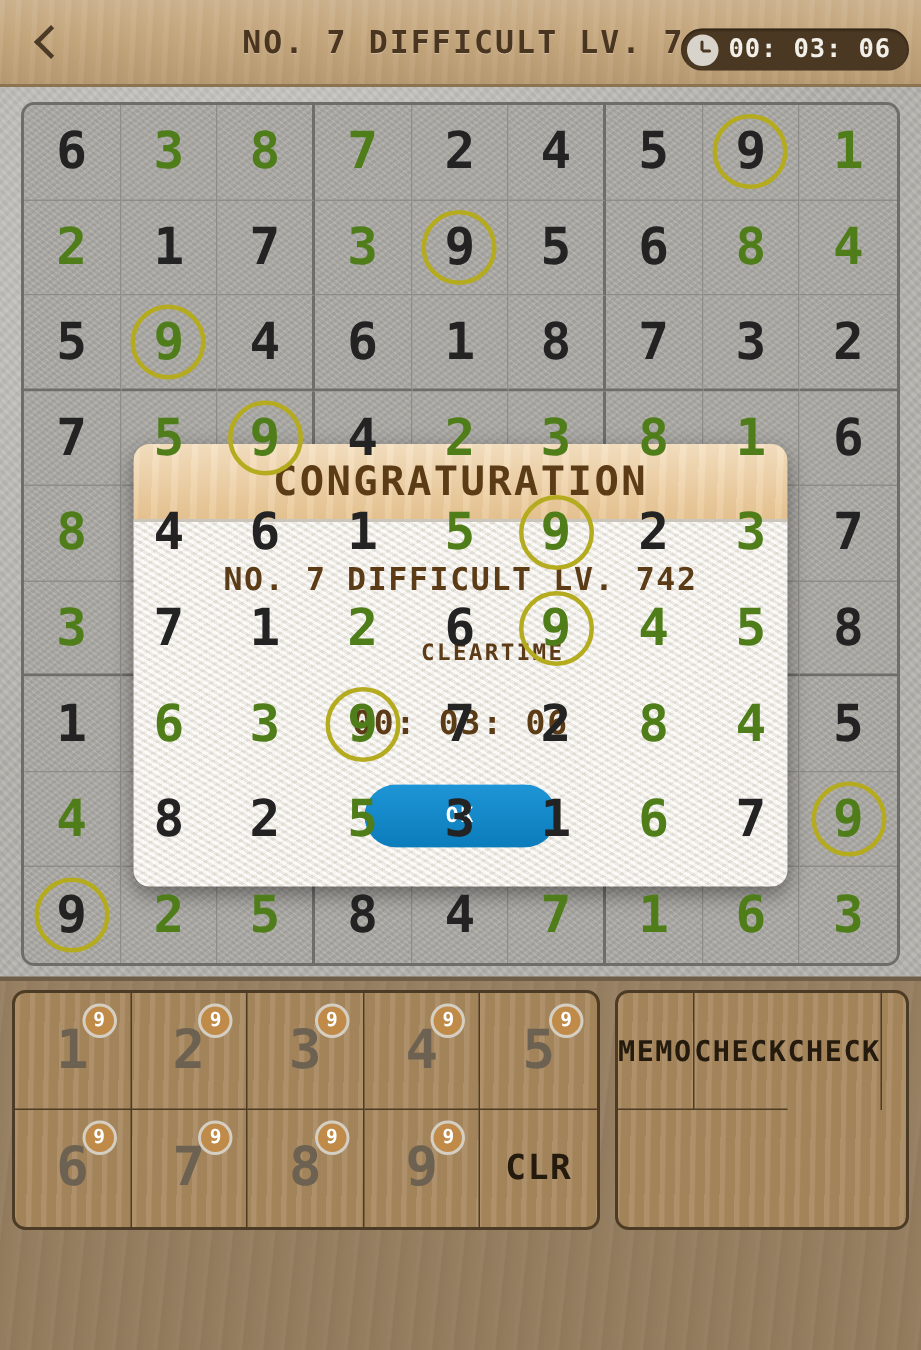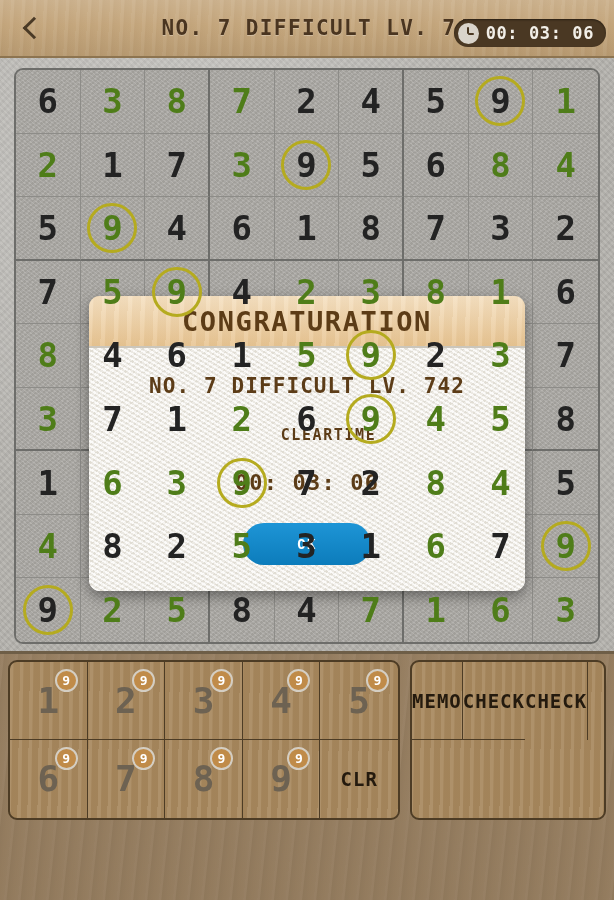--- a/index.html
+++ b/index.html
@@ -193,21 +193,21 @@
   }
   .numkey:nth-child(5n) { border-right: none; }
   .numkey:nth-child(n+6) { border-bottom: none; }
   .numkey .nlabel {
     font-size: 36px;
     font-weight: 700;
     color: #6d6252;
     line-height: 1;
   }
   .numkey.clr .nlabel {
-    font-size: 19px;
+    font-size: 23px;
     color: #241a0e;
     letter-spacing: 1px;
   }
   .badge {
     position: absolute;
     right: 9px; top: 7px;
     width: 23px; height: 23px;
     border-radius: 50%;
     background: #c08b49;
     border: 2px solid #d4cec3;

